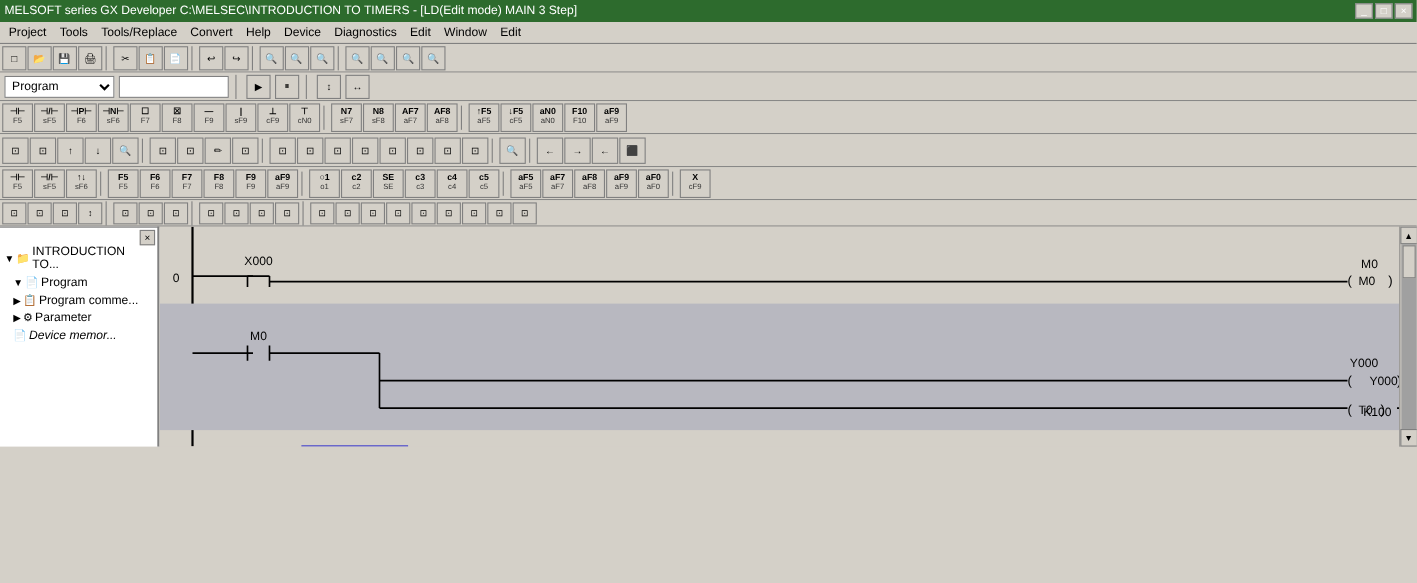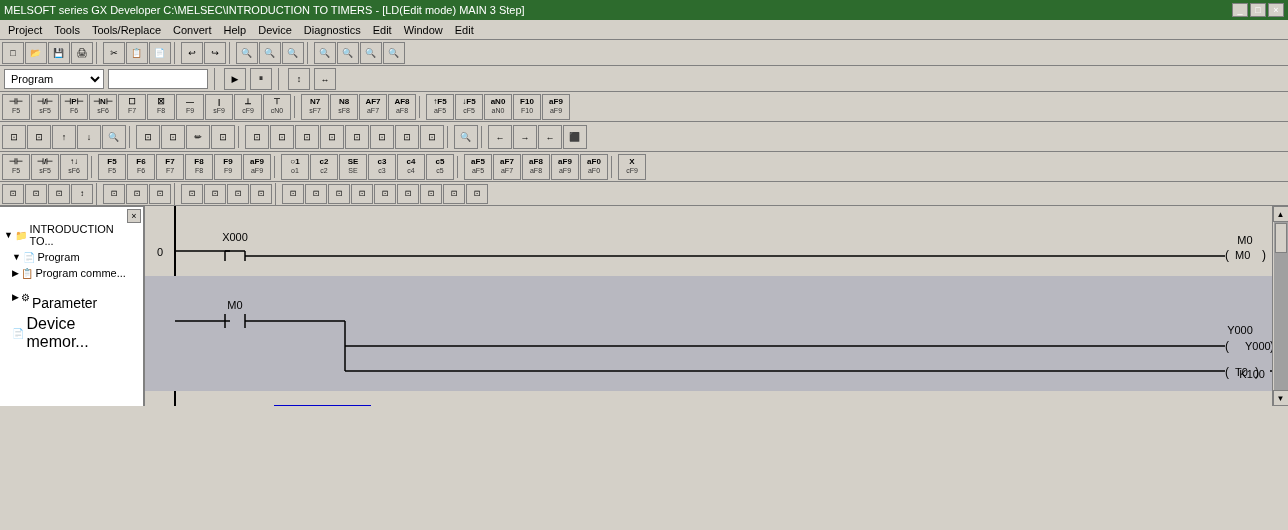--- a/index.html
+++ b/index.html
@@ -487,25 +487,25 @@
       <span style="font-size:11px;">Program</span>
     </div>
     <div class="tree-item tree-indent">
       <span style="font-size:9px;">▶</span>
       <span style="font-size:10px;">📋</span>
       <span style="font-size:11px;">Program comme...</span>
     </div>
     <div class="tree-item tree-indent">
       <span style="font-size:9px;">▶</span>
       <span style="font-size:10px;">⚙</span>
-      <span style="font-size:14px;margin-top:12px;">Parameter</span>
+      <span style="font-size:11px;">Parameter</span>
     </div>
     <div class="tree-item tree-indent">
       <span style="font-size:10px;">📄</span>
-      <span style="font-size:16px;">Device memor...</span>
+      <span style="font-size:11px;font-style:italic;">Device memor...</span>
     </div>
   </div>
 
   <div id="ladder-area" style="flex:1; background:#d4d0c8; overflow:hidden; position:relative;">
     <svg width="100%" height="100%">
 
       <line x1="30" y1="0" x2="30" y2="100%" stroke="black" stroke-width="2"></line>
 
       <text x="15" y="50" font-family="Arial" font-size="11" text-anchor="middle">0</text>
 

